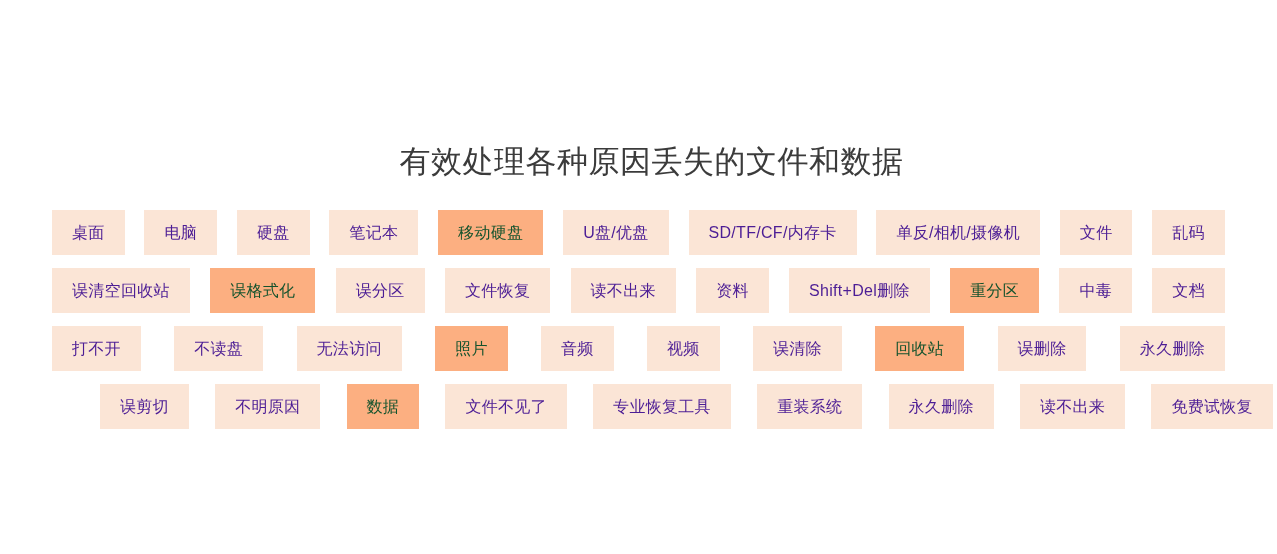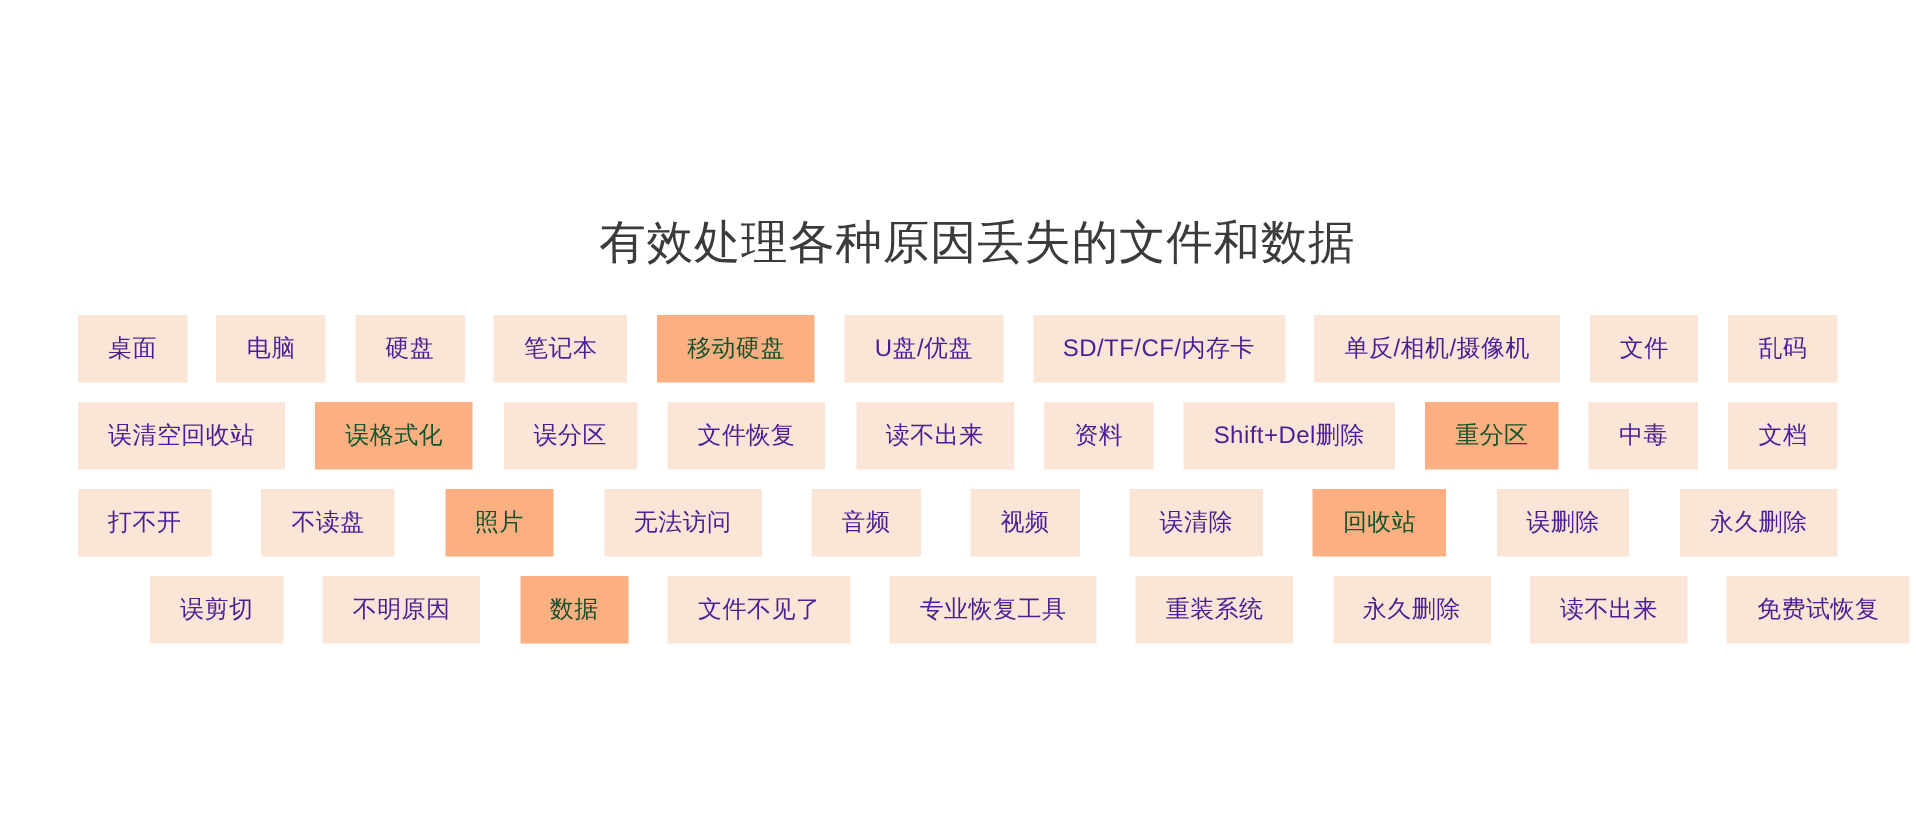--- a/index.html
+++ b/index.html
@@ -103,22 +103,22 @@
         <button class="tag">读不出来</button>
         <button class="tag">资料</button>
         <button class="tag">Shift+Del删除</button>
         <button class="tag is-highlighted">重分区</button>
         <button class="tag">中毒</button>
         <button class="tag">文档</button>
       </div>
       <div class="tag-row">
         <button class="tag">打不开</button>
         <button class="tag">不读盘</button>
+        <button class="tag">无法访问</button>
         <button class="tag is-highlighted">照片</button>
-        <button class="tag">无法访问</button>
         <button class="tag">音频</button>
         <button class="tag">视频</button>
         <button class="tag">误清除</button>
         <button class="tag is-highlighted">回收站</button>
         <button class="tag">误删除</button>
         <button class="tag">永久删除</button>
       </div>
       <div class="tag-row">
         <button class="tag">误剪切</button>
         <button class="tag">不明原因</button>

